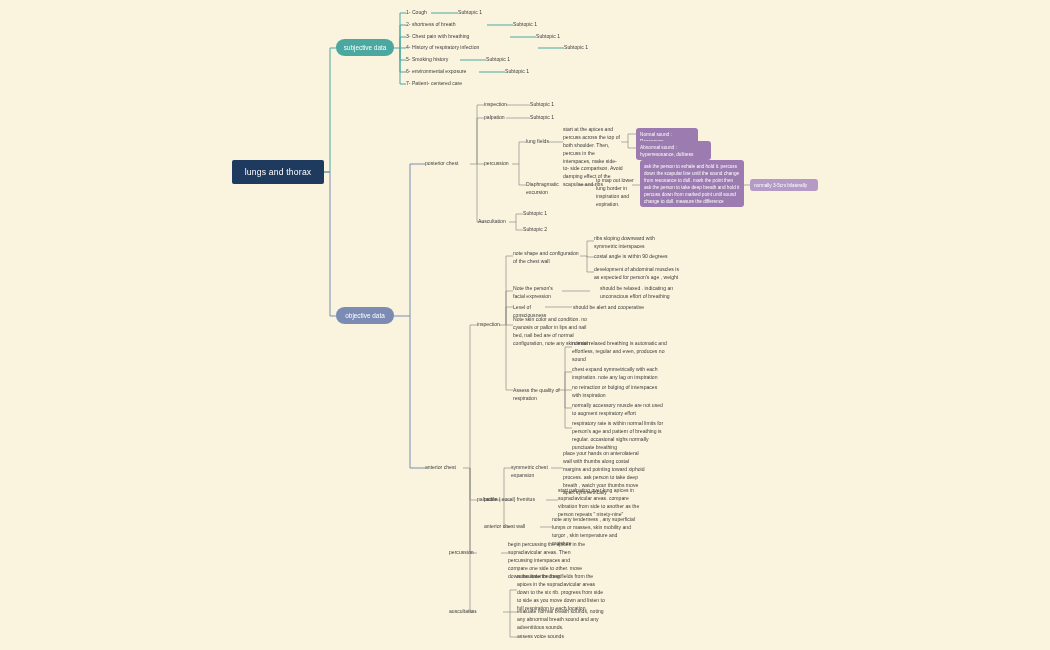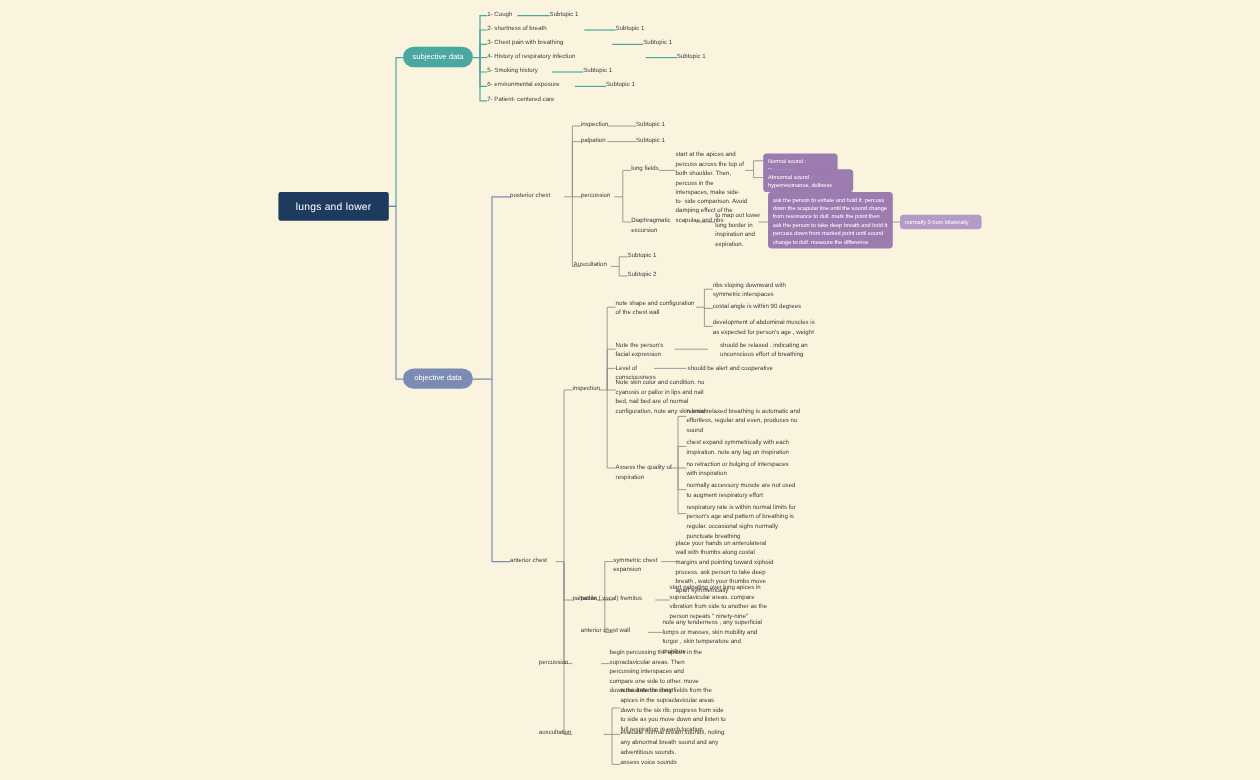--- a/index.html
+++ b/index.html
@@ -140,21 +140,21 @@
       <path d="M540 527 L552 527"></path>
 
       <path d="M501 553 L508 553"></path>
 
       <path d="M503 612 L510 612 L510 590 L517 590"></path>
       <path d="M510 612 L517 612"></path>
       <path d="M510 612 L510 637 L517 637"></path>
     </g>
   </svg>
 
-  <div class="node root">lungs and lower</div>
+  <div class="node root">lungs and thorax</div>
 
   <div class="node branch-sub">subjective data</div>
   <div class="node branch-obj">objective data</div>
 
   <div class="txt" style="left:406px;top:9px;width:60px;">1- Cough</div>
   <div class="txt" style="left:458px;top:9px;width:50px;">Subtopic 1</div>
 
   <div class="txt" style="left:406px;top:21px;width:85px;">2- shortness of breath</div>
   <div class="txt" style="left:513px;top:21px;width:50px;">Subtopic 1</div>
 

